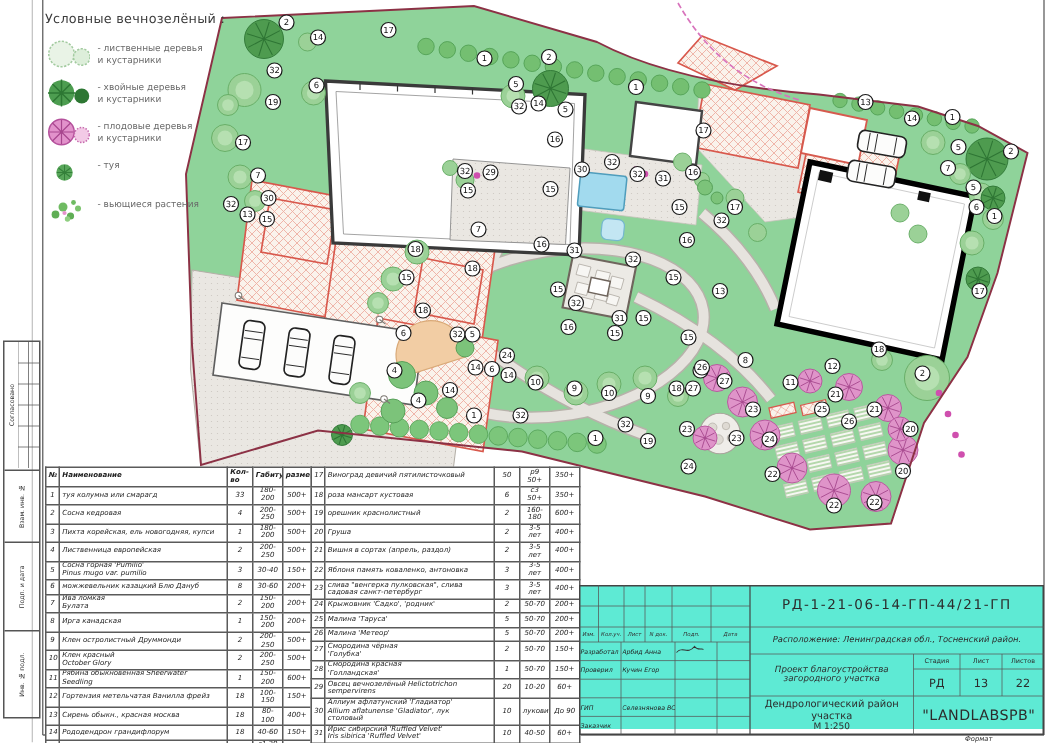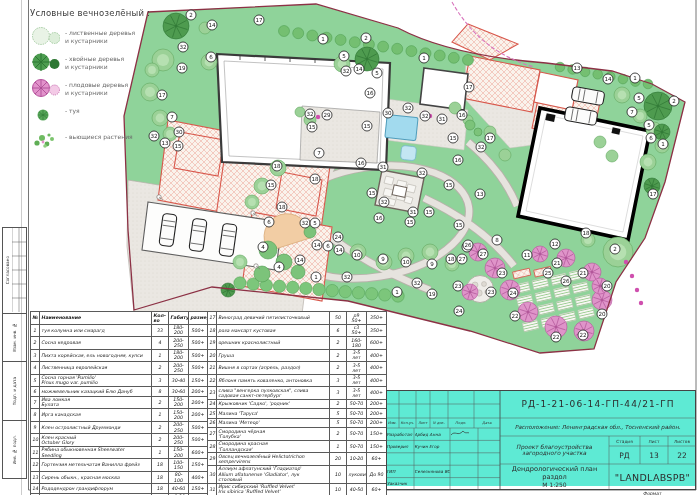--- a/index.html
+++ b/index.html
@@ -948,21 +948,21 @@
     <span style="width:31px">Стадия</span>
     <span style="width:28px">Лист</span>
     <span style="width:28px">Листов</span>
   </div>
   <div class="abs stg-v">
     <span style="width:31px">РД</span>
     <span style="width:28px">13</span>
     <span style="width:28px">22</span>
   </div>
   <div class="abs ttl">
-    <span>Дендрологический план раздол</span>
+    <span>Дендрологический район участка</span>
     <span class="scale">М 1:250</span>
   </div>
   <div class="abs comp">"LANDLABSPB"</div>
   <div class="abs fmt">Формат</div>
 </div>
 
 <div id="lframe">
   <div class="fs fs1">
     <span class="vlab">Согласовано</span>
     <svg class="fsgrid" width="14" height="84">

